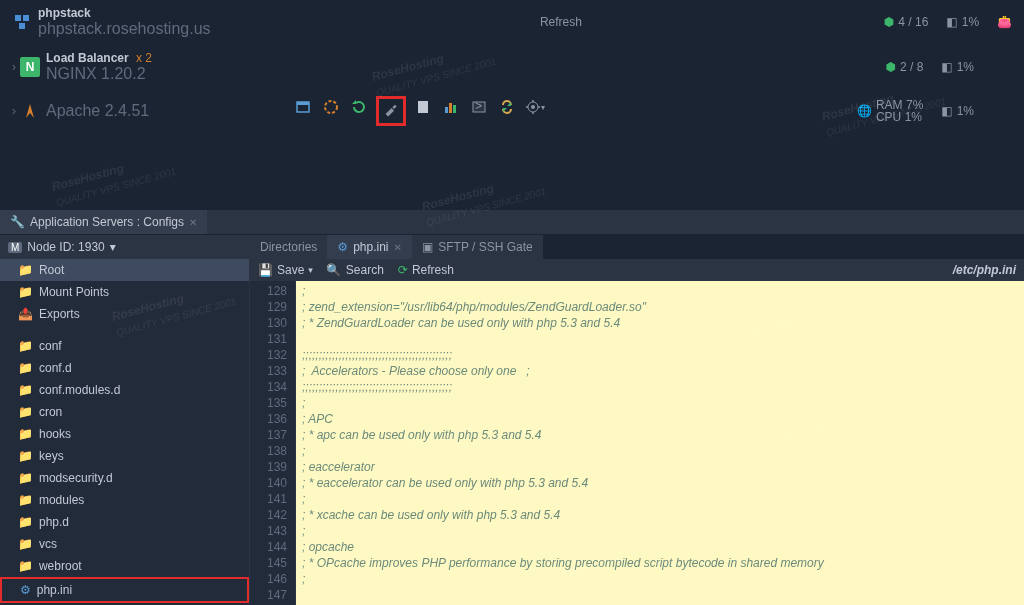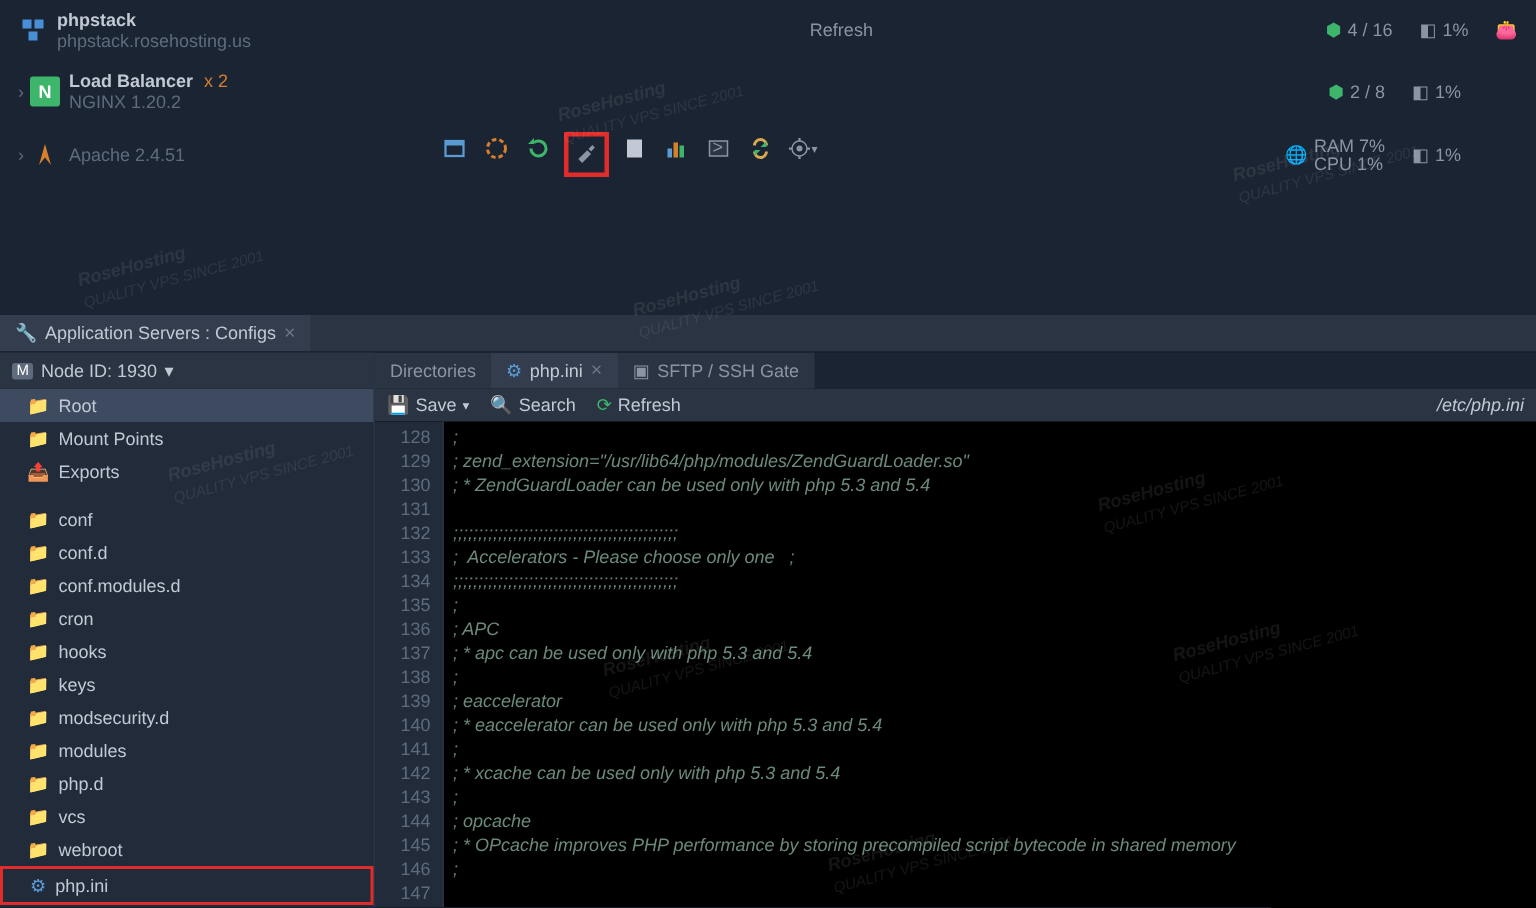--- a/index.html
+++ b/index.html
@@ -7,21 +7,21 @@
 .watermark{position:absolute;inset:0;pointer-events:none;z-index:100;opacity:0.08;}
 .wm{position:absolute;font-size:28px;font-weight:bold;font-style:italic;transform:rotate(-15deg);color:#fff;}
 .wm small{font-size:10px;display:block;font-weight:normal;}
 
 
 .top{background:#1b2432;}
 .row{display:flex;align-items:center;padding:6px 12px;border-bottom:1px solid #1b2432;}
 .row-icon{width:20px;height:20px;display:flex;align-items:center;justify-content:center;margin-right:6px;}
 .row-info{flex:0 0 200px;}
 .title{color:#c2c9d4;font-weight:bold;}
-.sub{color:#5f6b7d;font-size:12px;}
+.sub{color:#5f6b7d;font-size:16px;}
 .x2{color:#d67f2c;margin-left:4px;}
 .toolbar{display:flex;gap:6px;margin-left:46px;}
 .tb-btn{width:22px;height:22px;display:flex;align-items:center;justify-content:center;cursor:pointer;border-radius:2px;}
 .tb-highlight{border:3px solid #e22c2c;padding:1px;}
 .center{flex:1;text-align:center;color:#8b94a3;}
 .stats{display:flex;gap:18px;align-items:center;}
 .stat{display:flex;align-items:center;gap:4px;color:#8b94a3;}
 .hex{color:#3db56a;}
 
 
@@ -32,27 +32,27 @@
 .body2{display:flex;flex:1;overflow:hidden;}
 .sidebar{width:250px;background:#222b3a;display:flex;flex-direction:column;border-right:1px solid #2a3442;}
 .node-sel{background:#2a3442;padding:5px 8px;display:flex;align-items:center;gap:5px;color:#c2c9d4;}
 .tree{flex:1;overflow-y:auto;}
 .tree-item{padding:4px 8px 4px 18px;display:flex;align-items:center;gap:6px;color:#c2c9d4;cursor:pointer;}
 .tree-item.sel{background:#3d4a5f;}
 .tree-item.hl{border:2px solid #e22c2c;}
 .folder-icon{color:#d6a94f;}
 .file-icon{color:#5a9bd4;}
 .gap{height:10px;}
-.main{flex:1;display:flex;flex-direction:column;background:#000000;}
+.main{flex:1;display:flex;flex-direction:column;background:#fef9c3;}
 .tabs{display:flex;background:#1b2432;align-items:center;}
 .tab{padding:5px 10px;display:flex;align-items:center;gap:5px;background:#2a3442;color:#8b94a3;cursor:pointer;}
 .tab.active{background:#333d4d;color:#c2c9d4;}
 .toolbar2{display:flex;align-items:center;background:#2a3442;padding:4px 8px;gap:14px;}
 .tbtn{color:#c2c9d4;display:flex;align-items:center;gap:4px;cursor:pointer;}
-.path{margin-left:auto;color:#c2c9d4;font-weight:normal;font-style:italic;}
+.path{margin-left:auto;color:#c2c9d4;font-weight:bold;font-style:italic;}
 .editor{flex:1;display:flex;font-family:'Courier New',monospace;font-size:12px;overflow:hidden;justify-content:center;}
 .gutter{background:#222b3a;color:#5f6b7d;text-align:right;padding:2px 8px;width:46px;user-select:none;border-right:1px solid #2a3442;}
 .gutter div{height:16px;line-height:16px;}
 .code{flex:1;padding:2px 6px;color:#6b8a7a;font-style:italic;overflow:hidden;}
 .code div{height:16px;line-height:16px;white-space:pre;}
 svg{display:block;}
 </style>
 </head>
 <body>
 

